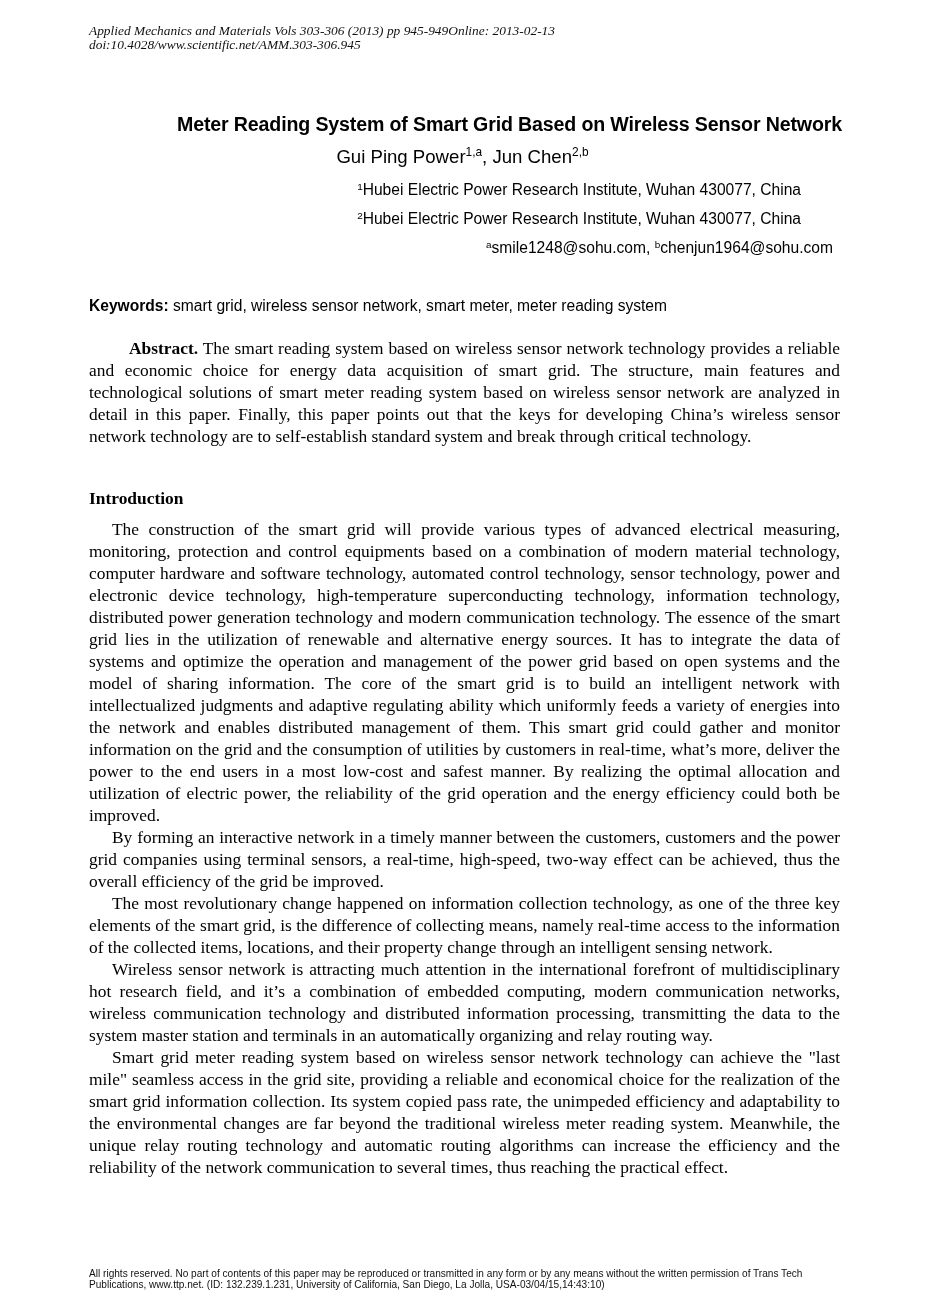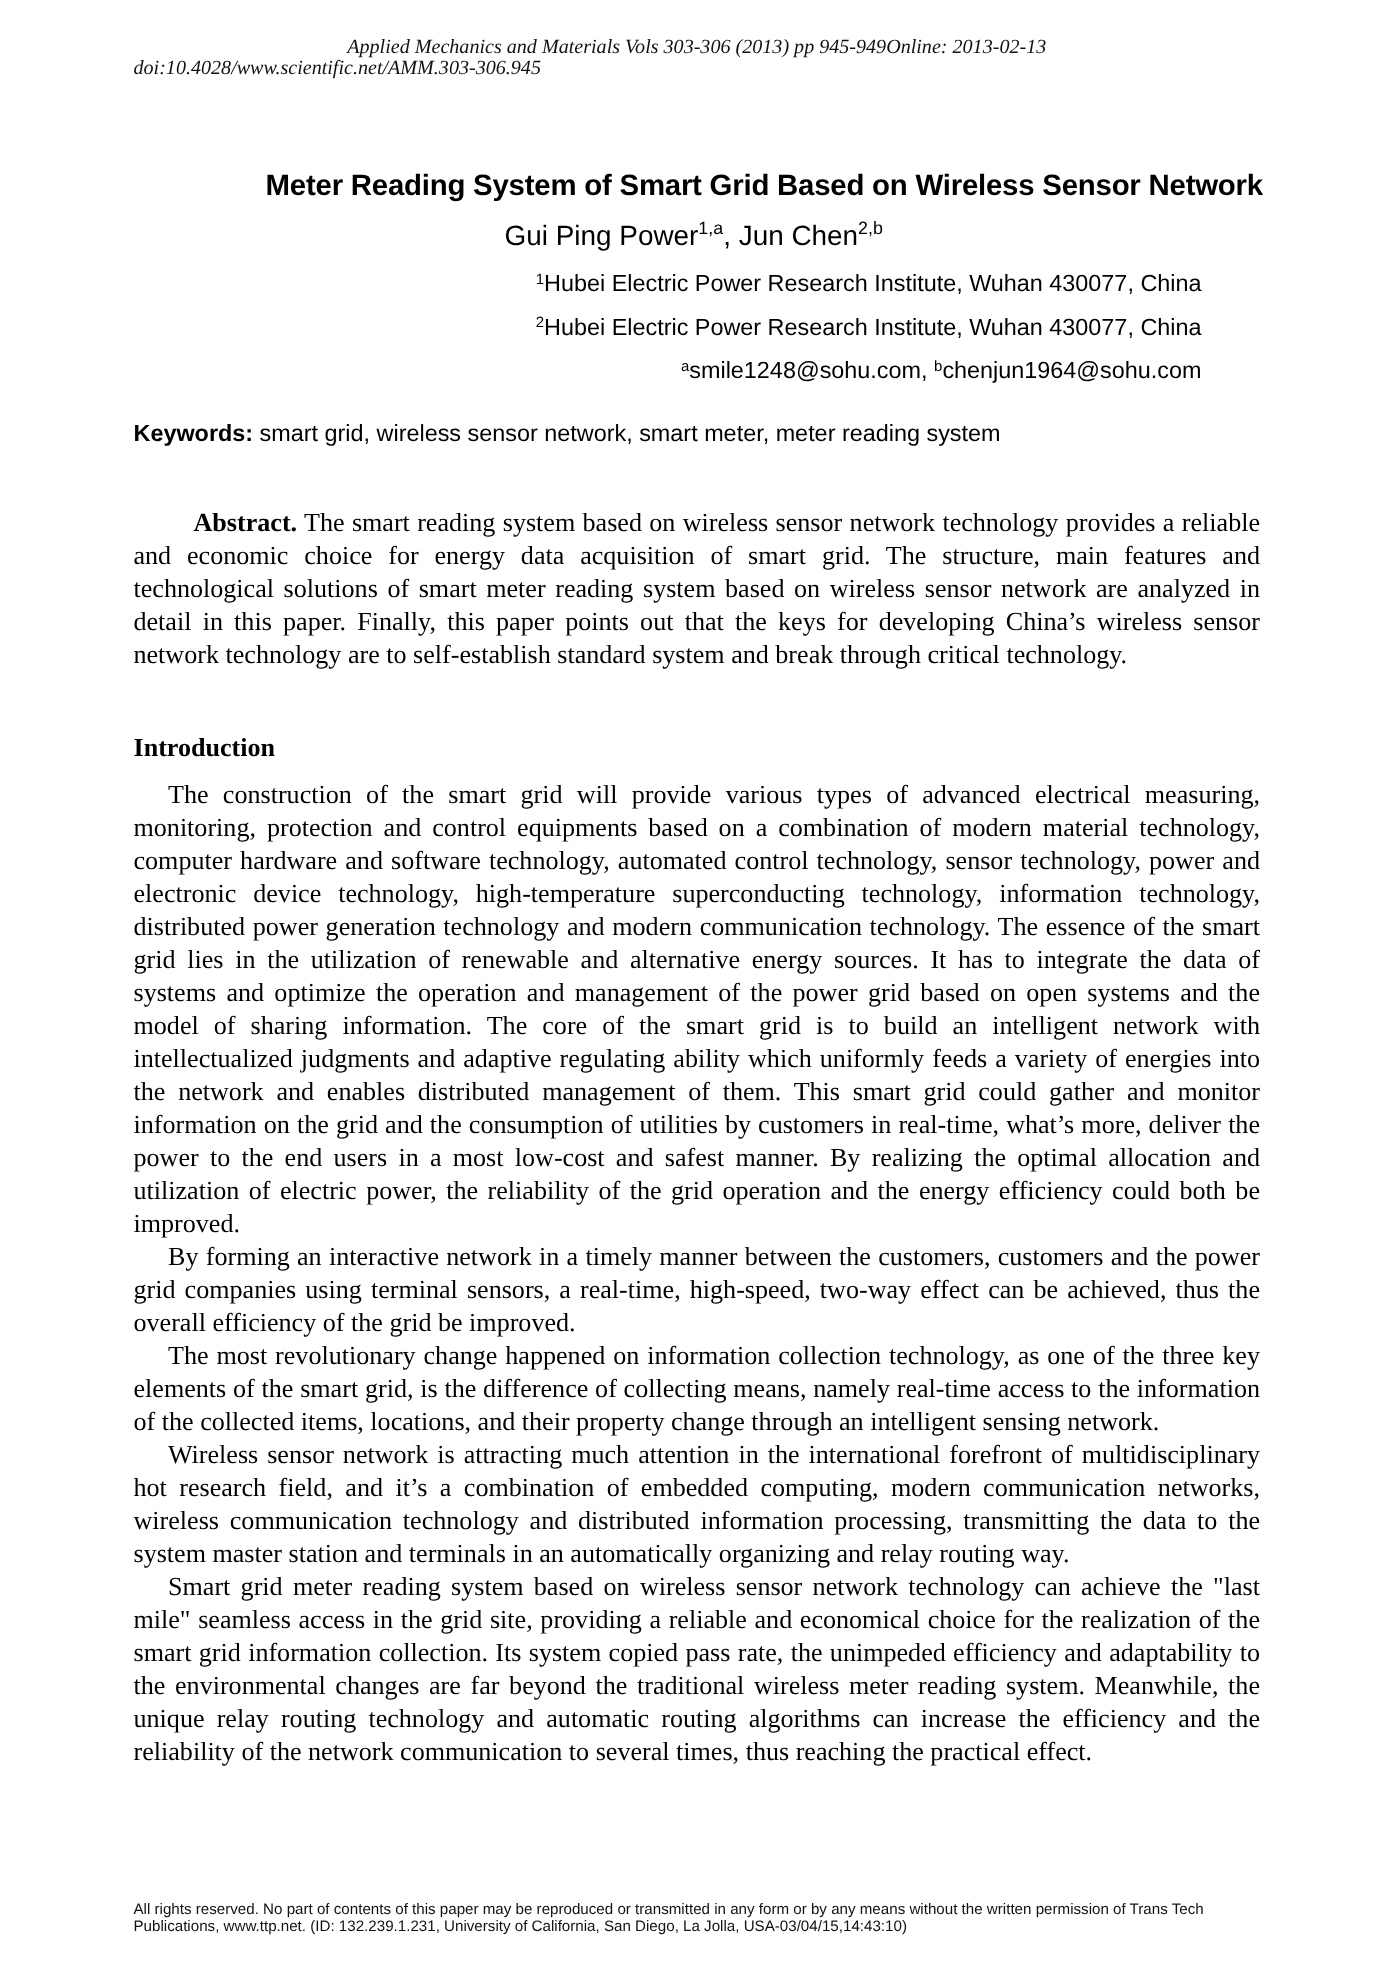--- a/index.html
+++ b/index.html
@@ -1,31 +1,31 @@
 <!DOCTYPE html>
 <html><head>
 <meta charset="utf-8">
 <style>
   html, body { margin: 0; padding: 0; background: #ffffff; }
   body { width: 925px; height: 1309px; position: relative; overflow: hidden; color: #000; }
 
   .hdr { position: absolute; left: 89px; width: 751px; font-family: "Liberation Serif", serif; font-style: italic; font-size: 13.4px; line-height: 14.2px; color: #111; }
-  .hdr .row { display: flex; justify-content: center; }
+  .hdr .row { display: flex; justify-content: flex-start; }
   .hdr-top { top: 24px; }
 
   .title { position: absolute; left: 0; width: 925px; top: 113px; text-align: center;
     font-family: "Liberation Sans", sans-serif; font-weight: bold; font-size: 19.6px; letter-spacing: -0.15px; margin-left: 47px; }
   .authors { position: absolute; left: 0; width: 925px; top: 146px; text-align: center;
     font-family: "Liberation Sans", sans-serif; font-size: 18.6px; }
   .aff { position: absolute; left: 0; width: 801px; text-align: right;
     font-family: "Liberation Sans", sans-serif; font-size: 15.6px; }
-  .aff1 { top: 181px; } .aff2 { top: 210px; } .aff3 { top: 239px; }
+  .aff1 { top: 181px; } .aff2 { top: 210px; } .aff3 { top: 239px; padding-left: 32px; }
   sup { font-size: 64%; vertical-align: 0; position: relative; top: -0.55em; }
 
-  .kw { position: absolute; left: 89px; width: 751px; top: 281px; font-family: "Liberation Sans", sans-serif; font-size: 15.6px; }
+  .kw { position: absolute; left: 89px; width: 751px; top: 297px; font-family: "Liberation Sans", sans-serif; font-size: 15.6px; }
   .kw b { font-weight: bold; }
 
   .body { position: absolute; left: 89px; width: 751px; font-family: "Liberation Serif", serif; font-size: 17.4px; line-height: 22px; text-align: justify; }
   .abstract { top: 337px; }
   .abstract b { font-weight: bold; margin-left: 40px; }
   .sec { position: absolute; left: 89px; top: 488px; font-family: "Liberation Serif", serif; font-weight: bold; font-size: 17.4px; }
   .intro { top: 518px; }
   .intro p { margin: 0; text-indent: 23px; }
 
   .footer { position: absolute; left: 89px; width: 751px; top: 1268px; font-family: "Liberation Sans", sans-serif; font-size: 10.1px; line-height: 11.4px; color: #111; }

